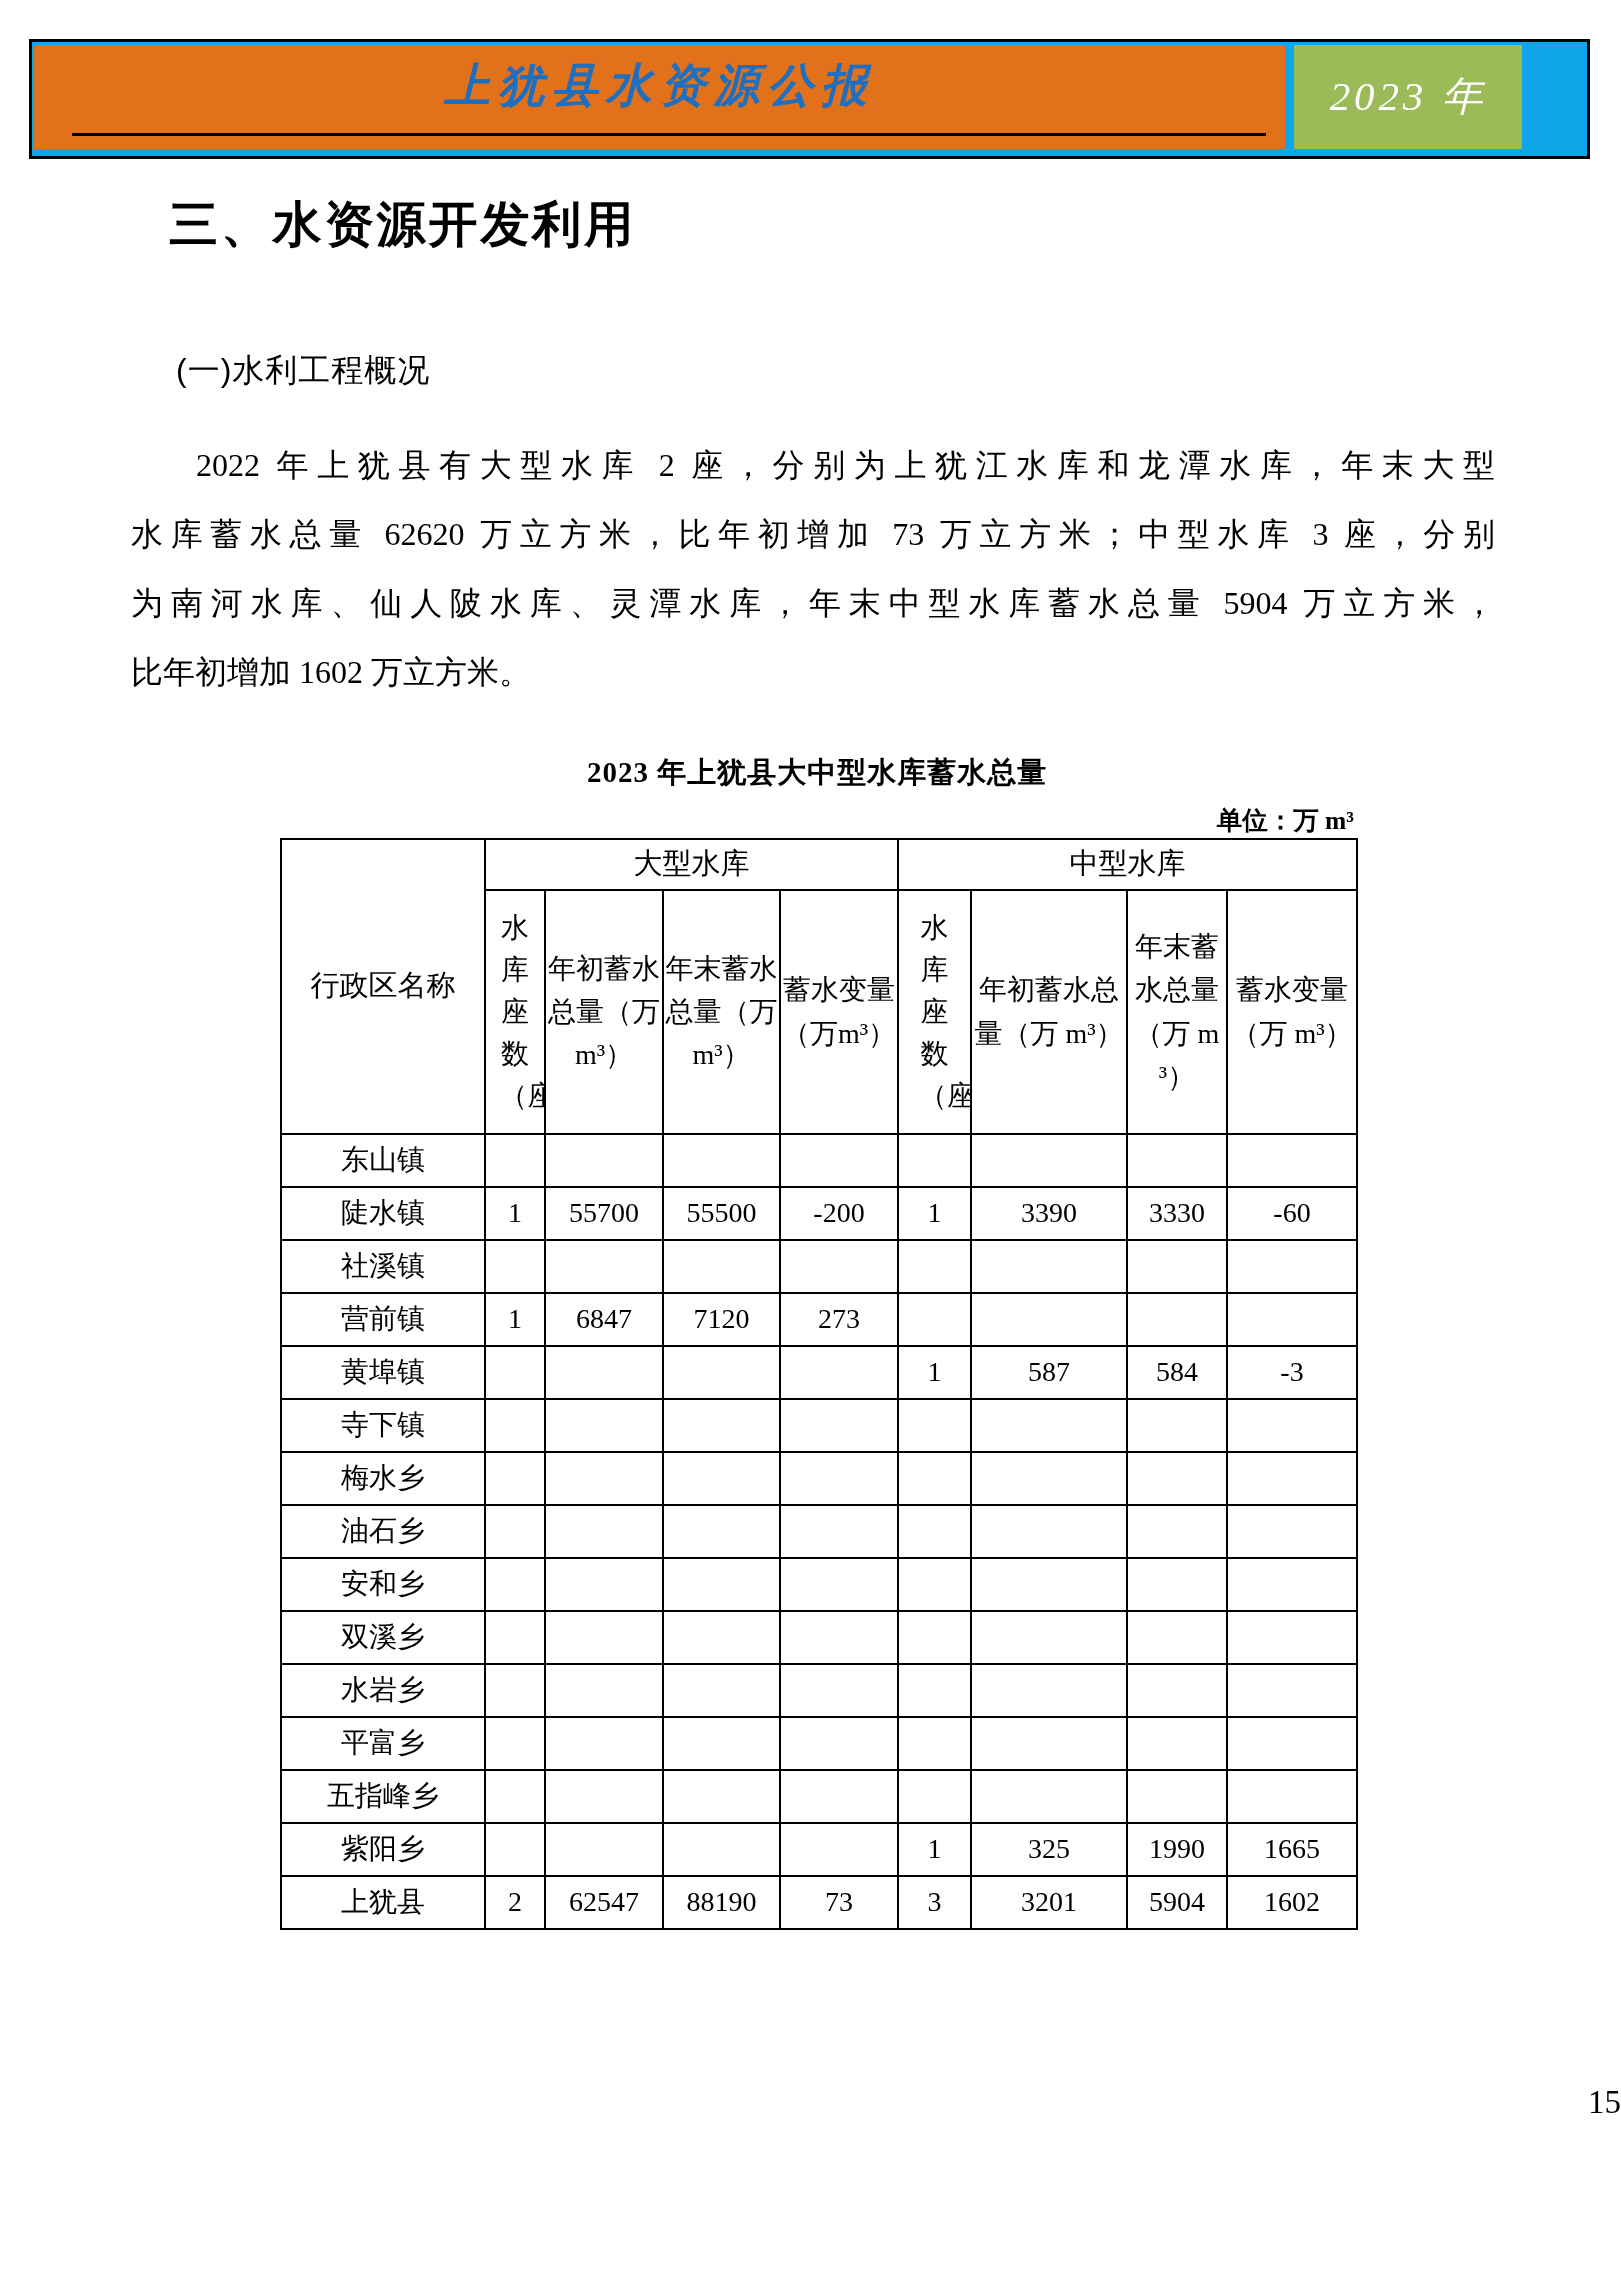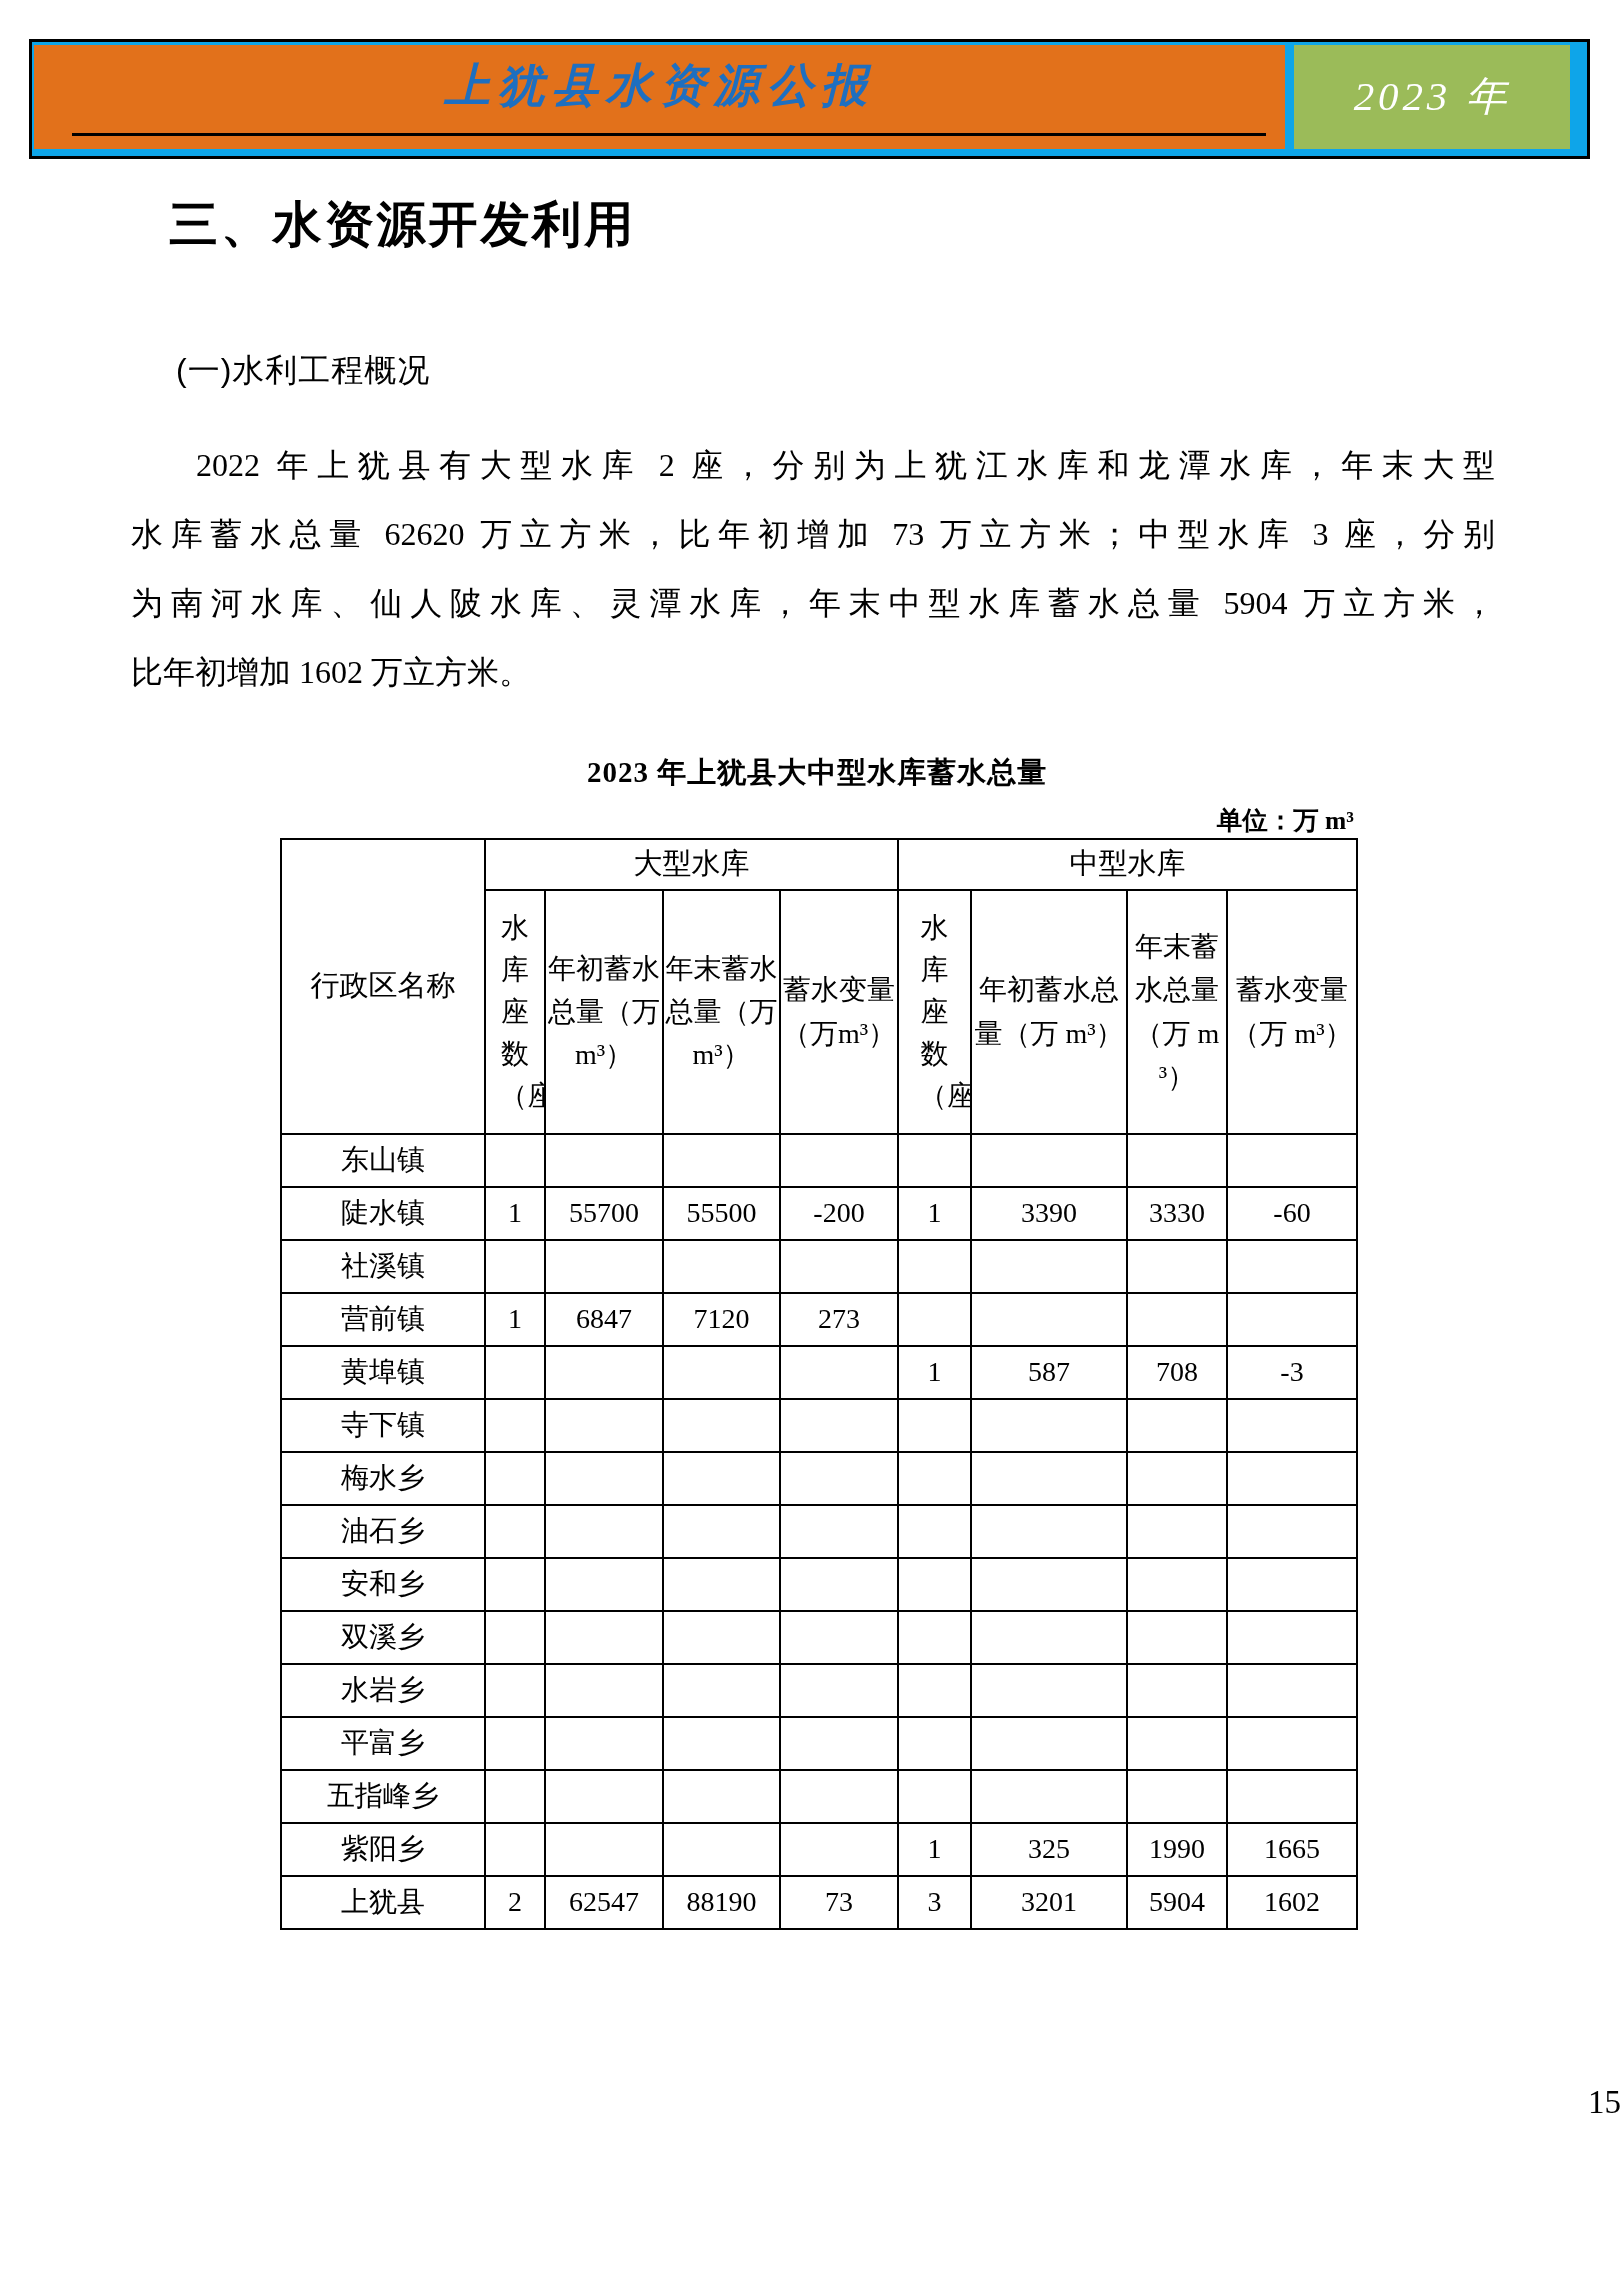--- a/index.html
+++ b/index.html
@@ -18,21 +18,21 @@
   }
   .banner-title{
     position:absolute;left:0;right:0;top:9.8px;text-align:center;
     font-size:46px;font-weight:bold;font-style:italic;color:#1E6FC0;
     letter-spacing:7.8px;
   }
   .banner-rule{
     position:absolute;left:38px;bottom:12.7px;width:1194px;height:2.9px;background:#000;
   }
   .year-box{
-    position:absolute;left:1262px;top:2.9px;width:276px;height:104px;
+    position:absolute;left:1262px;top:2.9px;width:228px;height:104px;
     background:#9BBB59;display:flex;align-items:center;justify-content:center;
   }
   .year-label{
     font-size:41px;color:#fff;font-style:italic;letter-spacing:3.9px;
   }
   
   .section-heading{
     position:absolute;left:169px;top:192px;
     font-family:"Liberation Sans","DejaVu Sans",sans-serif;
     font-weight:bold;font-size:49px;letter-spacing:2.9px;
@@ -185,21 +185,21 @@
           <td></td>
         </tr>
         <tr>
           <td>黄埠镇</td>
           <td></td>
           <td></td>
           <td></td>
           <td></td>
           <td>1</td>
           <td>587</td>
-          <td>708</td>
+          <td>584</td>
           <td>-3</td>
         </tr>
         <tr>
           <td>寺下镇</td>
           <td></td>
           <td></td>
           <td></td>
           <td></td>
           <td></td>
           <td></td>

